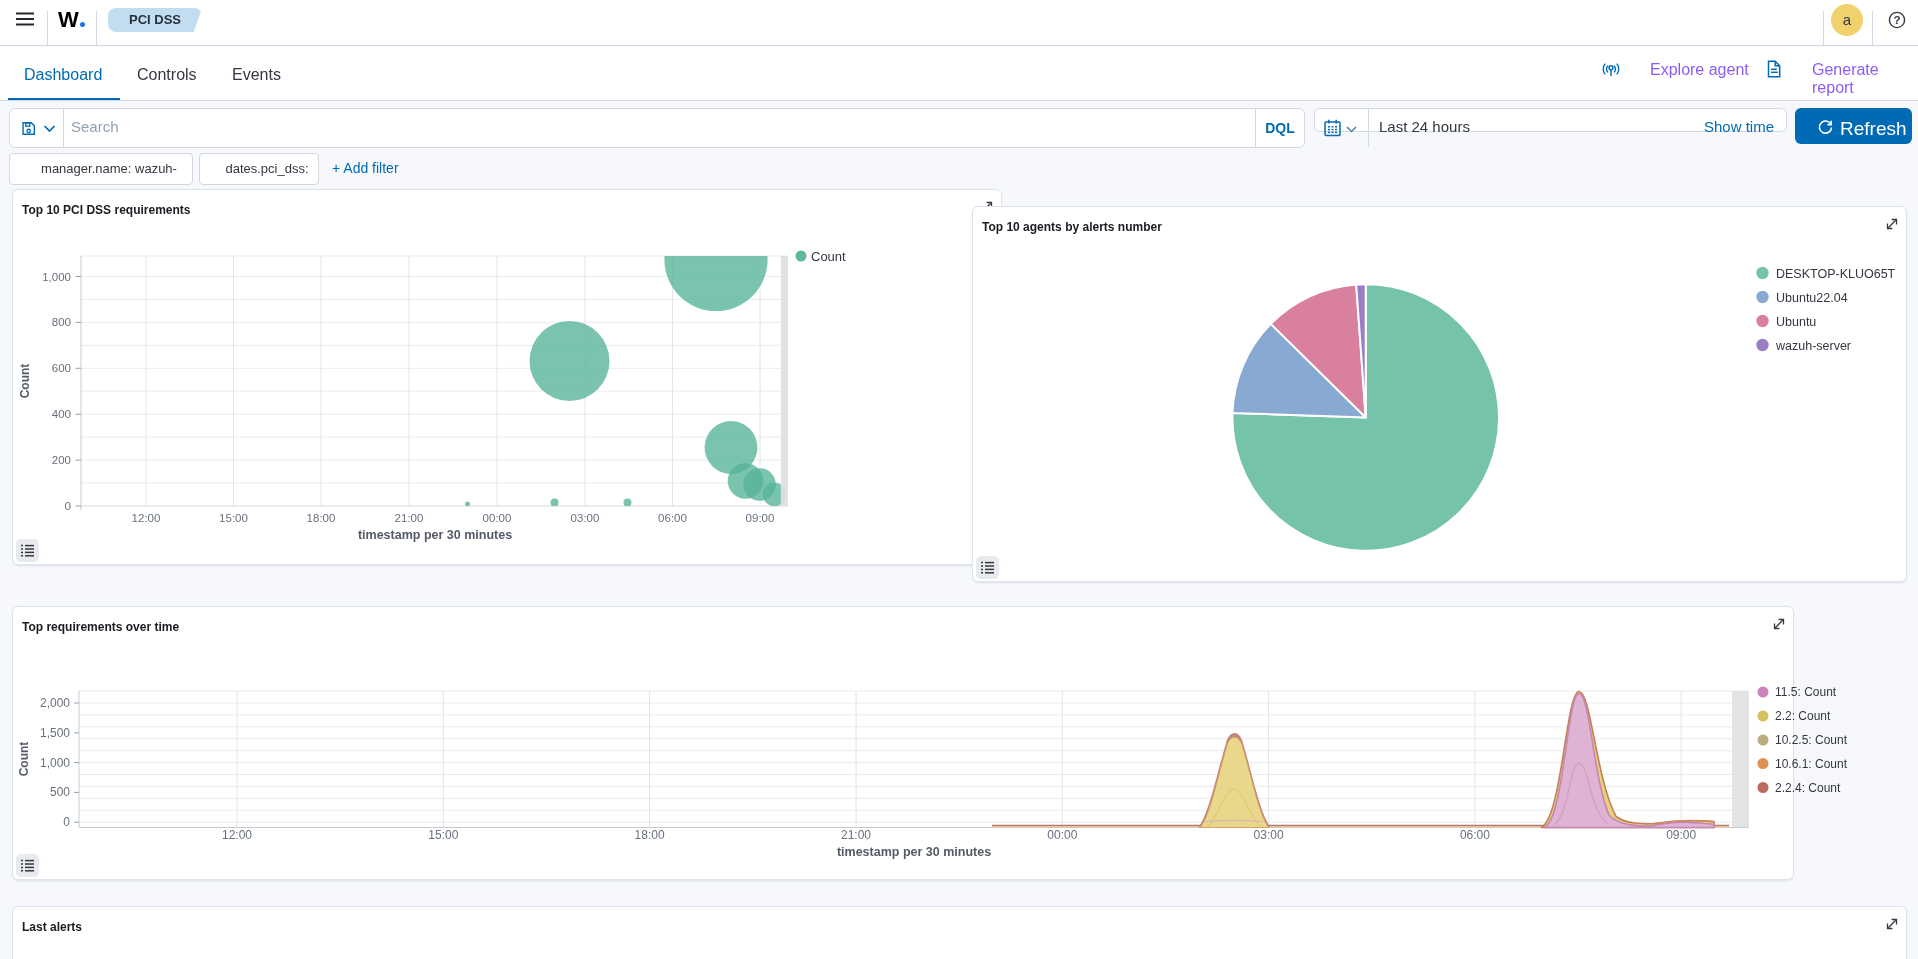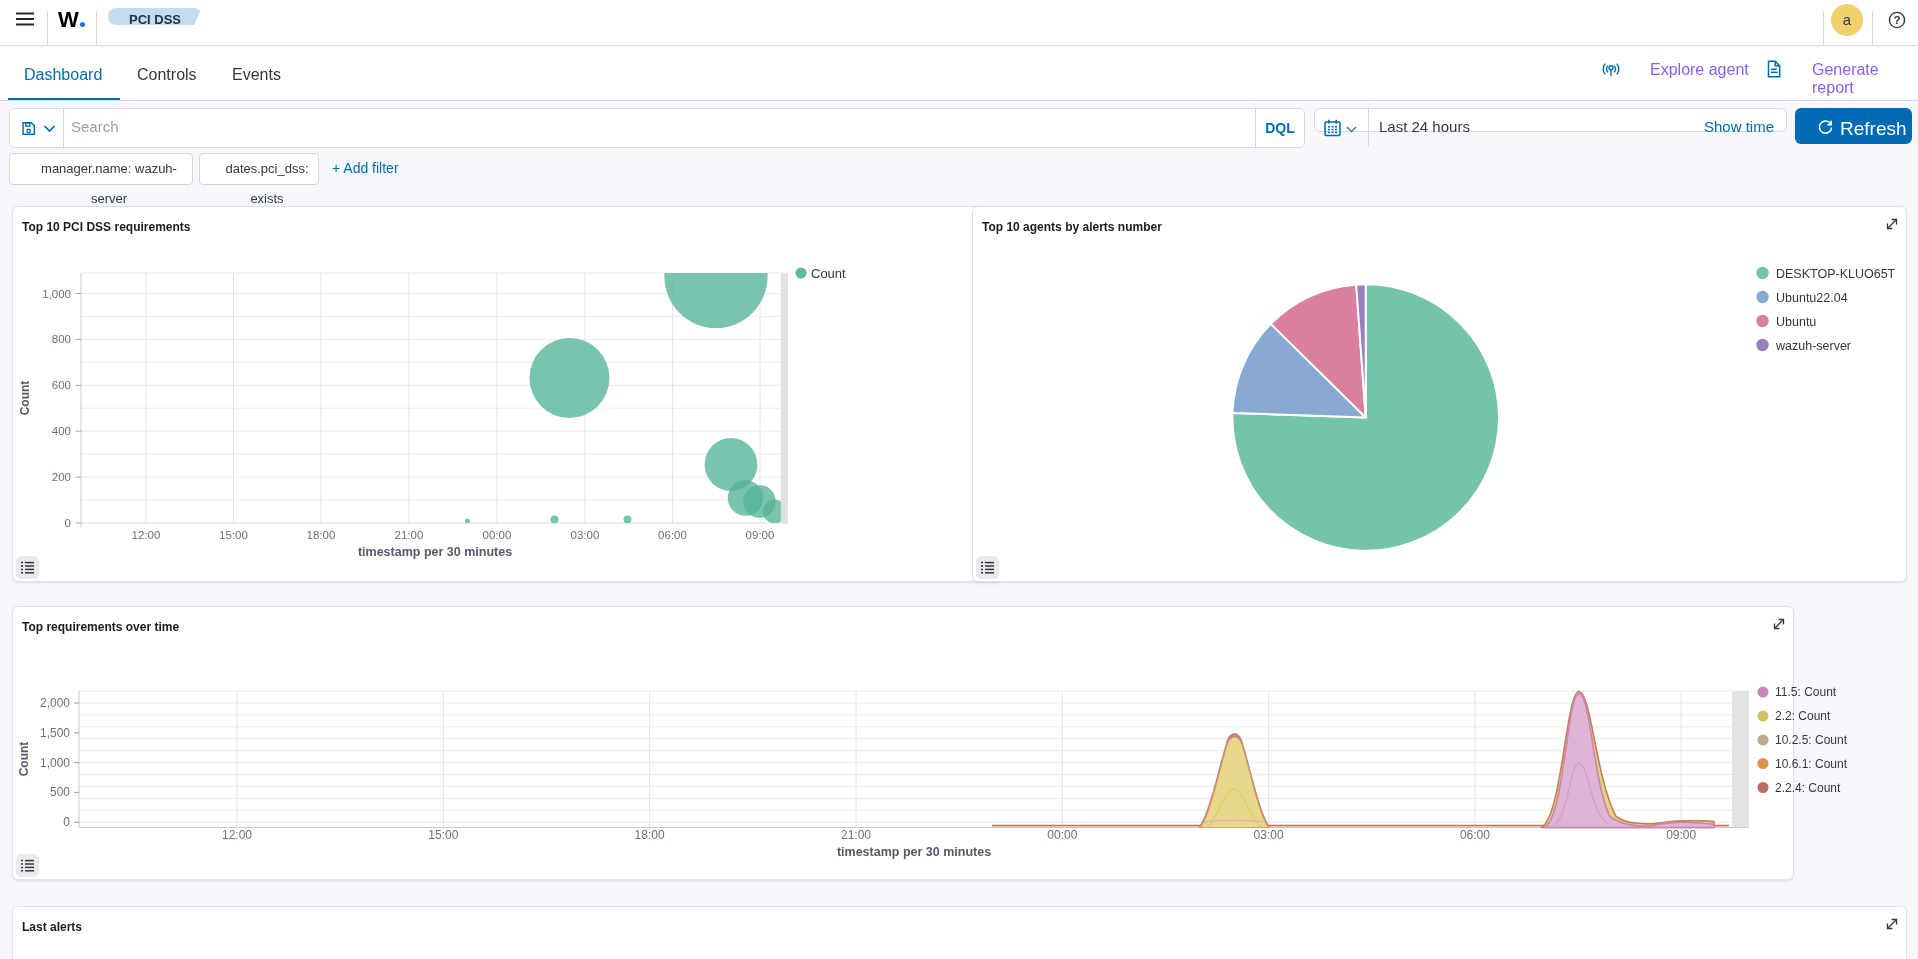--- a/index.html
+++ b/index.html
@@ -6,21 +6,21 @@
   html,body { width:1918px; height:959px; overflow:hidden; }
   body { font-family:"Liberation Sans", sans-serif; background:#f7f8fc; color:#343741; }
   #app { position:relative; width:1918px; height:959px; }
   .abs { position:absolute; }
   
   .hdr { position:absolute; left:0; top:0; width:1918px; height:46px; background:#fff; border-bottom:1px solid #d3dae6; }
   .vdiv { position:absolute; top:6px; height:40px; width:1px; background:#d3dae6; }
   .vdiv.full { top:11px; height:35px; }
   .logo { position:absolute; left:58px; top:7px; font-size:22px; font-weight:700; color:#000; }
   .logo .dot { display:inline-block; width:5px; height:5px; border-radius:50%; background:#1a73e8; margin-left:1px; }
-  .chip { position:absolute; left:108px; top:8px; width:94px; height:17px; background:#c3ddf0; border-radius:8px;
+  .chip { position:absolute; left:108px; top:8px; width:94px; height:24px; background:#c3ddf0; border-radius:8px;
           clip-path: polygon(-2px -2px, 101% -2px, calc(100% - 9px) calc(100% + 2px), -2px calc(100% + 2px));
           font-size:13px; font-weight:700; color:#28323f; text-align:center; line-height:24px; }
   .avatar { position:absolute; left:1831px; top:4px; width:32px; height:32px; border-radius:50%; background:#f0d16c;
             text-align:center; line-height:32px; font-size:15px; color:#343741; }
   
   .tabrow { position:absolute; left:0; top:47px; width:1918px; height:54px; background:#fff; border-bottom:1px solid #d3dae6; }
   .tab { position:absolute; top:19px; font-size:16px; color:#343741; }
   .tab.active { color:#006bb4; }
   .tabline { position:absolute; left:8px; top:51px; width:112px; height:2px; background:#006bb4; }
   .toplink { position:absolute; top:14px; font-size:16px; color:#8b5cf6;margin-left:22px; }
@@ -144,21 +144,21 @@
       <path d="M13.9,5.2 A6.1,6.1 0 1 0 14.6,8.5" fill="none" stroke="#fff" stroke-width="1.6"></path>
       <path d="M14.2,1.8 V5.6 H10.4" fill="none" stroke="#fff" stroke-width="1.6"></path>
     </svg>
     <span>Refresh</span>
   </div>
 
   <div class="pill" style="left:9px;width:184px">manager.name: wazuh-server</div>
   <div class="pill" style="left:199px;width:120px">dates.pci_dss: exists</div>
   <div class="addf">+ Add filter</div>
 
-  <div class="panel" style="left:12px;top:206px;width:990px;height:376px">
+  <div class="panel" style="left:12px;top:189px;width:990px;height:376px">
     <div class="ptitle">Top 10 PCI DSS requirements</div>
     <svg class="pexpand" viewBox="0 0 16 16" fill="none" stroke="#343741" stroke-width="1.3">
       <path d="M4.3,11.7 L11.7,4.3"></path>
       <path d="M7.6,3.5 H12.5 V8.4"></path>
       <path d="M3.5,7.6 V12.5 H8.4"></path>
     </svg>
     <svg class="abs" style="left:0;top:0" width="933" height="374" viewBox="0 0 933 374">
       <clipPath id="clipA">
           <rect x="68" y="66" width="707" height="250"></rect>
         </clipPath>

